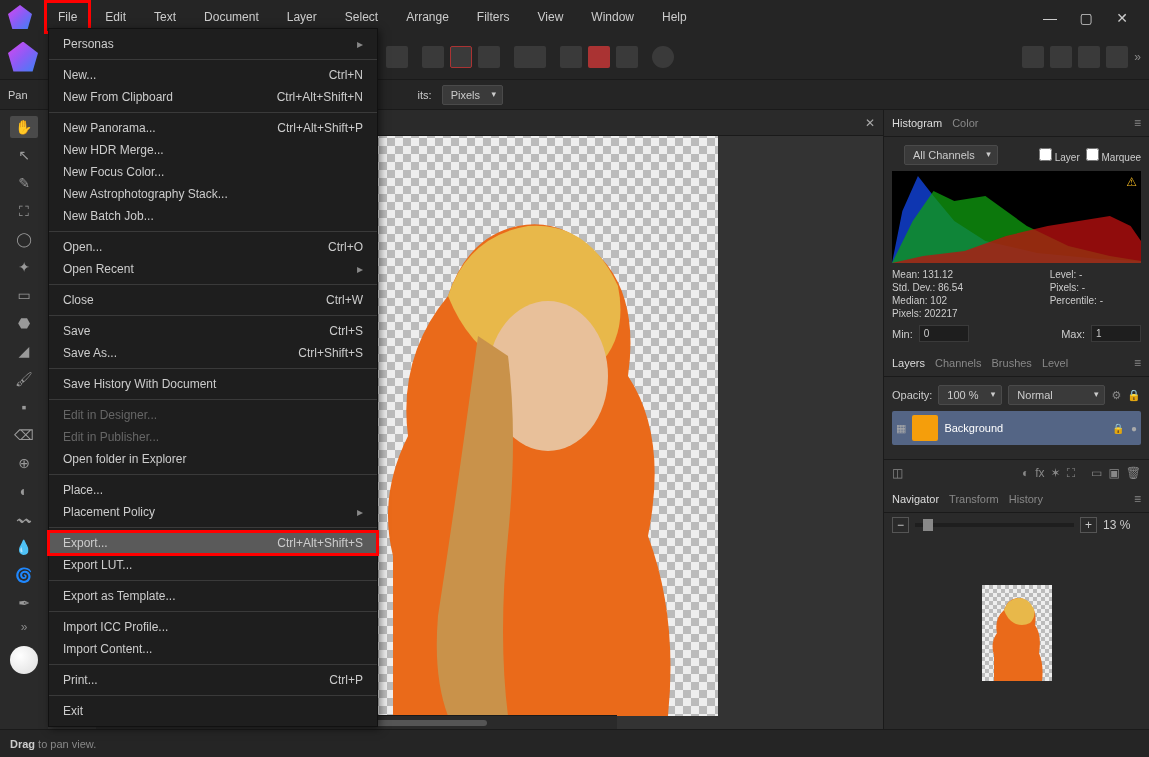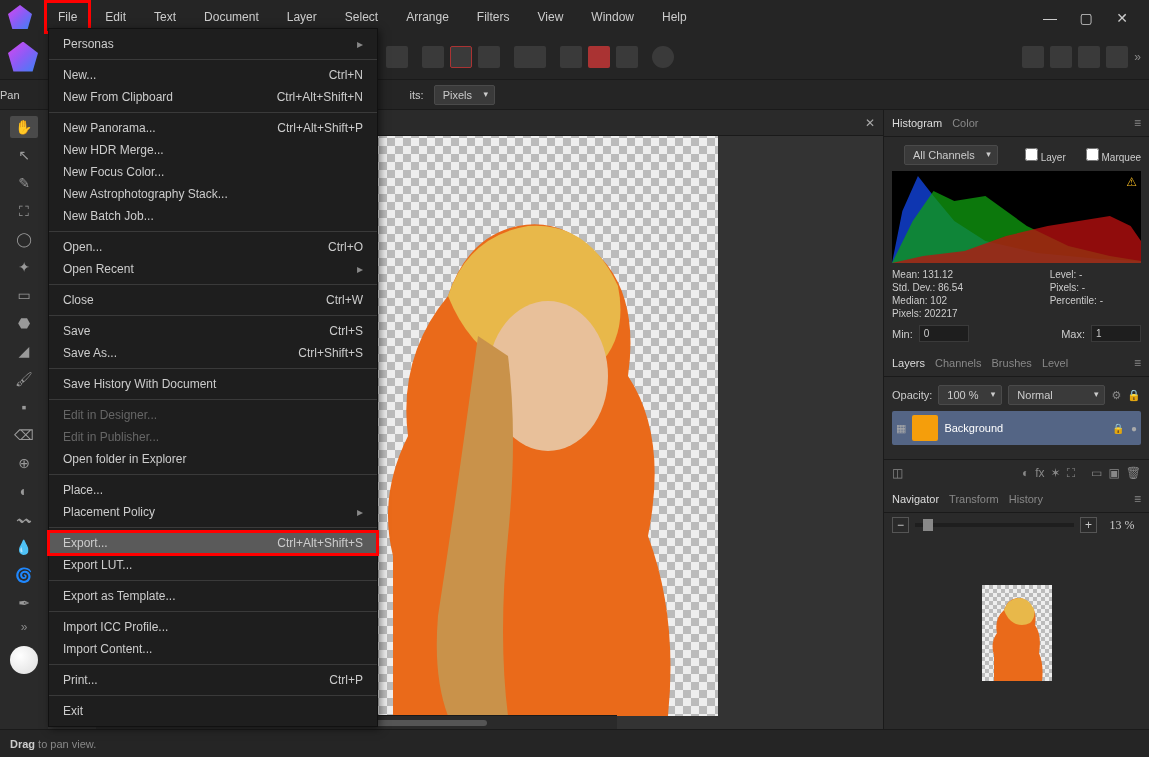--- a/index.html
+++ b/index.html
@@ -7,21 +7,21 @@
 .menubar { height: 34px; display: flex; align-items: center; background: #252525; padding: 0 8px; }
 .app-logo { width: 24px; height: 24px; margin-right: 12px; background: linear-gradient(135deg, #d946ef, #8b5cf6, #3b82f6); clip-path: polygon(50% 0%, 100% 38%, 82% 100%, 18% 100%, 0% 38%); }
 .menu-item { padding: 0 14px; height: 34px; line-height: 34px; color: #ccc; cursor: default; }
 .menu-item.active { outline: 3px solid #ff0000; outline-offset: -3px; }
 .win-controls { margin-left: auto; display: flex; gap: 22px; padding-right: 12px; }
 .win-btn { width: 14px; height: 14px; cursor: default; color: #ccc; font-size: 14px; text-align: center; }
 .toolbar { height: 46px; display: flex; align-items: center; padding: 0 8px; gap: 14px; border-bottom: 1px solid #1a1a1a; }
 .toolbar .app-logo-sm { width: 30px; height: 30px; background: linear-gradient(135deg, #d946ef, #8b5cf6, #3b82f6); clip-path: polygon(50% 0%, 100% 38%, 82% 100%, 18% 100%, 0% 38%); }
 .tool-icon { width: 22px; height: 22px; background: #3a3a3a; border-radius: 2px; }
 .tool-group { display: flex; gap: 6px; align-items: center; }
-.options-bar { height: 30px; display: flex; align-items: center; padding: 0 0; gap: 10px; font-size: 11px; border-bottom: 1px solid #1a1a1a; }
+.options-bar { height: 30px; display: flex; align-items: center; padding: 0 8px; gap: 10px; font-size: 11px; border-bottom: 1px solid #1a1a1a; }
 .dropdown { background: #3a3a3a; border: 1px solid #4a4a4a; padding: 3px 22px 3px 8px; border-radius: 2px; position: relative; font-size: 11px; }
 .dropdown::after { content: "▾"; position: absolute; right: 6px; top: 3px; font-size: 9px; }
 .main { display: flex; height: calc(100% - 110px - 28px); }
 .tools-col { width: 48px; background: #2a2a2a; padding: 6px 0; display: flex; flex-direction: column; align-items: center; gap: 6px; }
 .tool { width: 28px; height: 22px; display: flex; align-items: center; justify-content: center; color: #999; font-size: 14px; cursor: default; }
 .tool.active { background: #4a4a4a; border-radius: 2px; }
 .canvas-area { flex: 1; background: #333; position: relative; overflow: hidden; }
 .canvas-tab { height: 26px; background: #2a2a2a; border-bottom: 1px solid #1a1a1a; display: flex; align-items: center; }
 .tab-close { margin-left: auto; margin-right: 8px; cursor: default; color: #aaa; }
 .canvas-content { position: absolute; left: 280px; top: 26px; width: 390px; height: 580px; background: repeating-conic-gradient(#bbb 0% 25%, #eee 0% 50%) 50% / 16px 16px; }
@@ -168,21 +168,21 @@
   </div>
 
   <div class="right-panels">
 
     <div class="panel-tabs">
       <span class="panel-tab active">Histogram</span>
       <span class="panel-tab">Color</span>
       <span class="panel-menu">≡</span>
     </div>
     <div class="panel-body">
-      <div style="display:flex;gap:20px;align-items:center;padding-left:12px;">
+      <div style="display:flex;gap:6px;align-items:center;padding-left:12px;">
         <span class="dropdown">All Channels</span>
         <label style="margin-left:auto;font-size:10px;"><input type="checkbox" style=""> <span>Layer</span></label>
         <label style="font-size:10px;"><input type="checkbox" style=""> <span>Marquee</span></label>
       </div>
       <div class="hist-wrap">
         <span class="warn-icon">⚠</span>
         <svg class="hist" viewBox="0 0 240 92" preserveAspectRatio="none">
           <path d="M0 92 L10 40 L25 5 L40 25 L60 50 L90 70 L140 82 L200 88 L240 90 L240 92 Z" fill="#1040d0" opacity="0.85"></path>
           <path d="M0 92 L20 50 L40 20 L60 30 L90 25 L130 55 L170 75 L210 85 L240 90 L240 92 Z" fill="#10a010" opacity="0.75"></path>
           <path d="M0 92 L30 85 L70 80 L110 65 L150 55 L180 50 L210 45 L230 55 L240 70 L240 92 Z" fill="#c01010" opacity="0.75"></path>
@@ -250,21 +250,21 @@
       <span class="panel-tab">Transform</span>
       <span class="panel-tab">History</span>
       <span class="panel-menu">≡</span>
     </div>
     <div class="slider-row">
       <span style="border:1px solid #555;padding:0 4px;">−</span>
       <div class="slider">
           <div class="slider-handle"></div>
         </div>
       <span style="border:1px solid #555;padding:0 4px;">+</span>
-      <span style="width:38px;text-align:center;font-family:Liberation Serif, serif;">13 %</span>
+      <span style="width:38px;text-align:left;">13 %</span>
     </div>
     <div class="nav-wrap nav-img">
       <div class="nav-thumb">
         <svg viewBox="0 0 70 96" style="width:100%;height:100%;">
           <path d="M12 96 L12 70 Q8 58 15 48 Q12 34 22 25 Q26 14 35 13 Q44 12 50 22 Q55 28 53 40 Q60 50 57 68 Q62 80 60 96 Z" fill="#ea6a1a"></path>
           <path d="M22 25 Q26 14 36 13 Q46 12 52 24 Q54 32 48 38 Q40 42 32 38 Q25 34 22 25 Z" fill="#e8b84a"></path>
         </svg>
       </div>
     </div>
   </div>

